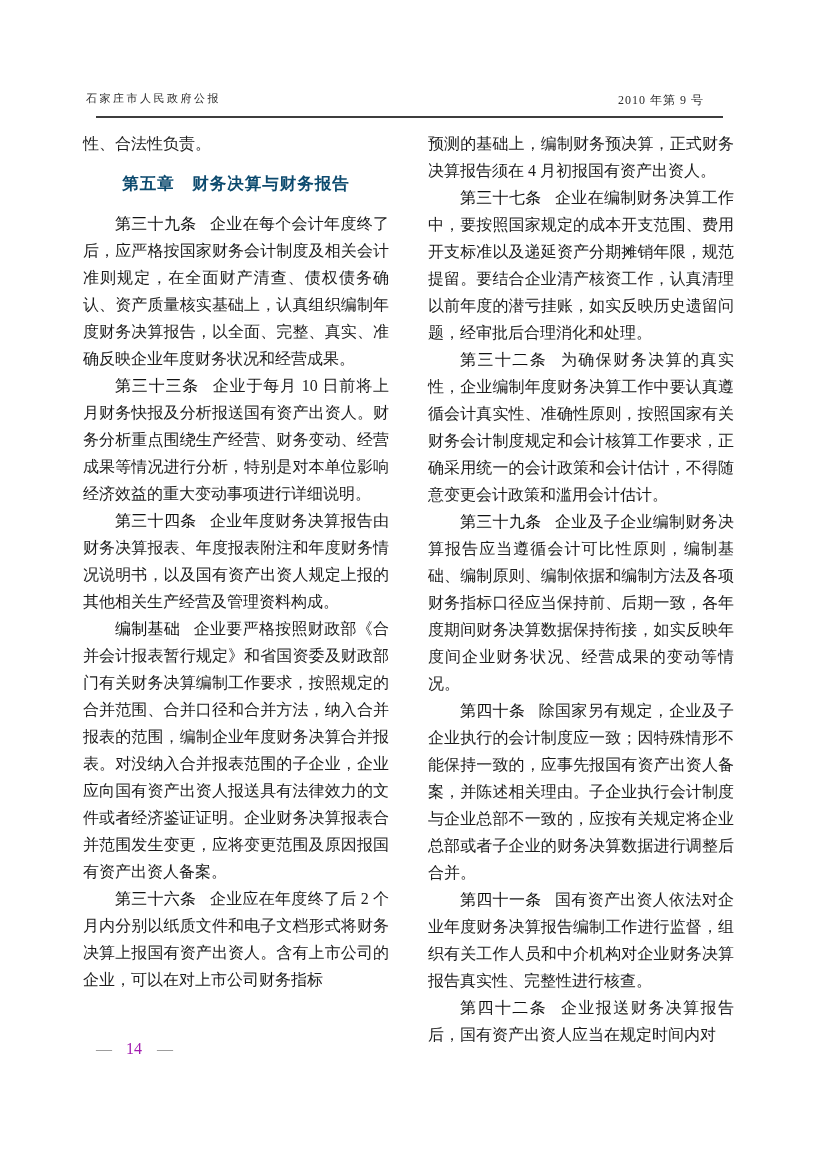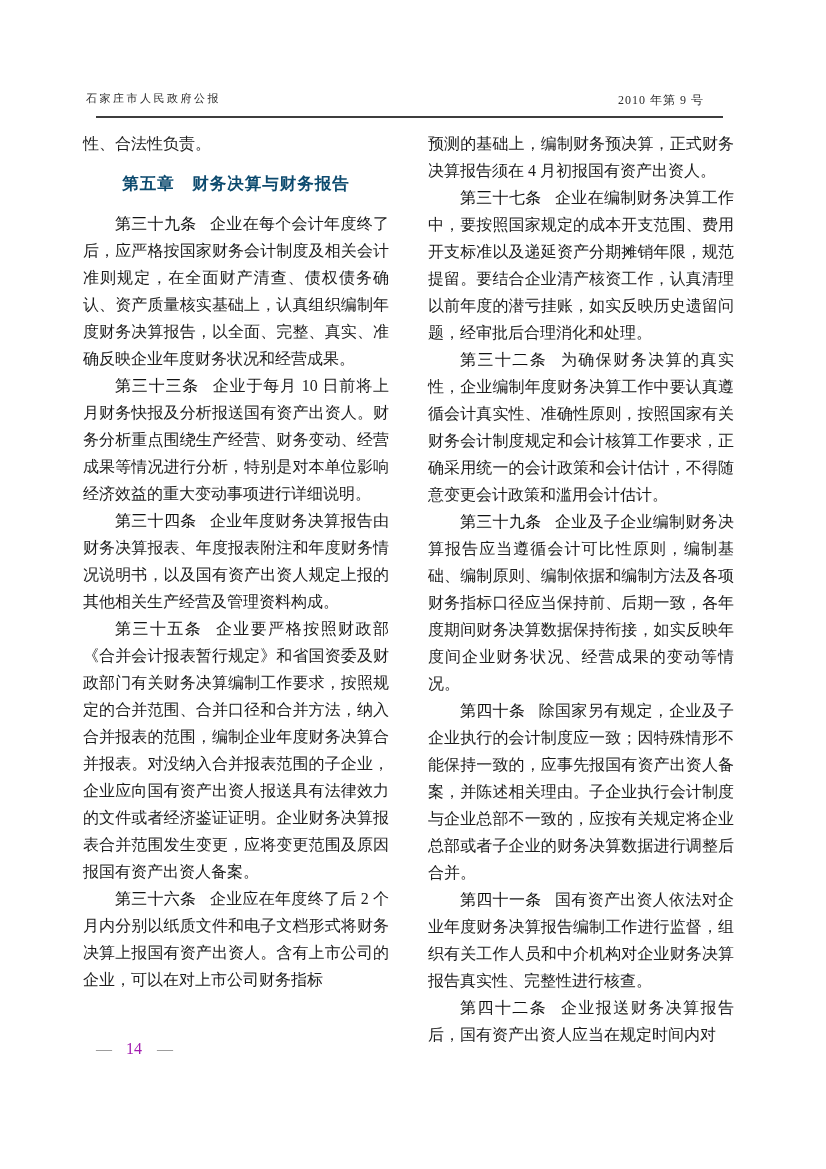--- a/index.html
+++ b/index.html
@@ -67,21 +67,21 @@
   <span class="header-right">2010 年第 9 号</span>
   <div class="header-rule"></div>
 
   <div class="col left">
     <p class="cont">性、合法性负责。</p>
     <h2 class="chapter">第五章　财务决算与财务报告</h2>
 
     <p class="article"><span class="num">第三十九条</span><span>企业在每个会计年度终了后，应严格按国家财务会计制度及相关会计准则规定，在全面财产清查、债权债务确认、资产质量核实基础上，认真组织编制年度财务决算报告，以全面、完整、真实、准确反映企业年度财务状况和经营成果。</span></p>
     <p class="article"><span class="num">第三十三条</span><span>企业于每月 10 日前将上月财务快报及分析报送国有资产出资人。财务分析重点围绕生产经营、财务变动、经营成果等情况进行分析，特别是对本单位影响经济效益的重大变动事项进行详细说明。</span></p>
     <p class="article"><span class="num">第三十四条</span><span>企业年度财务决算报告由财务决算报表、年度报表附注和年度财务情况说明书，以及国有资产出资人规定上报的其他相关生产经营及管理资料构成。</span></p>
-    <p class="article"><span class="num">第三十五条</span><span>企业要严格按照财政部《合并会计报表暂行规定》和省国资委及财政部门有关财务决算编制工作要求，按照规定的合并范围、合并口径和合并方法，纳入合并报表的范围，编制企业年度财务决算合并报表。对没纳入合并报表范围的子企业，企业应向国有资产出资人报送具有法律效力的文件或者经济鉴证证明。企业财务决算报表合并范围发生变更，应将变更范围及原因报国有资产出资人备案。</span></p>
+    <p class="article"><span class="num">编制基础</span><span>企业要严格按照财政部《合并会计报表暂行规定》和省国资委及财政部门有关财务决算编制工作要求，按照规定的合并范围、合并口径和合并方法，纳入合并报表的范围，编制企业年度财务决算合并报表。对没纳入合并报表范围的子企业，企业应向国有资产出资人报送具有法律效力的文件或者经济鉴证证明。企业财务决算报表合并范围发生变更，应将变更范围及原因报国有资产出资人备案。</span></p>
     <p class="article"><span class="num">第三十六条</span><span>企业应在年度终了后 2 个月内分别以纸质文件和电子文档形式将财务决算上报国有资产出资人。含有上市公司的企业，可以在对上市公司财务指标</span></p>
   </div>
 
   <div class="col right">
     <p class="cont">预测的基础上，编制财务预决算，正式财务决算报告须在 4 月初报国有资产出资人。</p>
 
     <p class="article"><span class="num">第三十七条</span><span>企业在编制财务决算工作中，要按照国家规定的成本开支范围、费用开支标准以及递延资产分期摊销年限，规范提留。要结合企业清产核资工作，认真清理以前年度的潜亏挂账，如实反映历史遗留问题，经审批后合理消化和处理。</span></p>
     <p class="article"><span class="num">第三十二条</span><span>为确保财务决算的真实性，企业编制年度财务决算工作中要认真遵循会计真实性、准确性原则，按照国家有关财务会计制度规定和会计核算工作要求，正确采用统一的会计政策和会计估计，不得随意变更会计政策和滥用会计估计。</span></p>
     <p class="article"><span class="num">第三十九条</span><span>企业及子企业编制财务决算报告应当遵循会计可比性原则，编制基础、编制原则、编制依据和编制方法及各项财务指标口径应当保持前、后期一致，各年度期间财务决算数据保持衔接，如实反映年度间企业财务状况、经营成果的变动等情况。</span></p>
     <p class="article"><span class="num">第四十条</span><span>除国家另有规定，企业及子企业执行的会计制度应一致；因特殊情形不能保持一致的，应事先报国有资产出资人备案，并陈述相关理由。子企业执行会计制度与企业总部不一致的，应按有关规定将企业总部或者子企业的财务决算数据进行调整后合并。</span></p>

